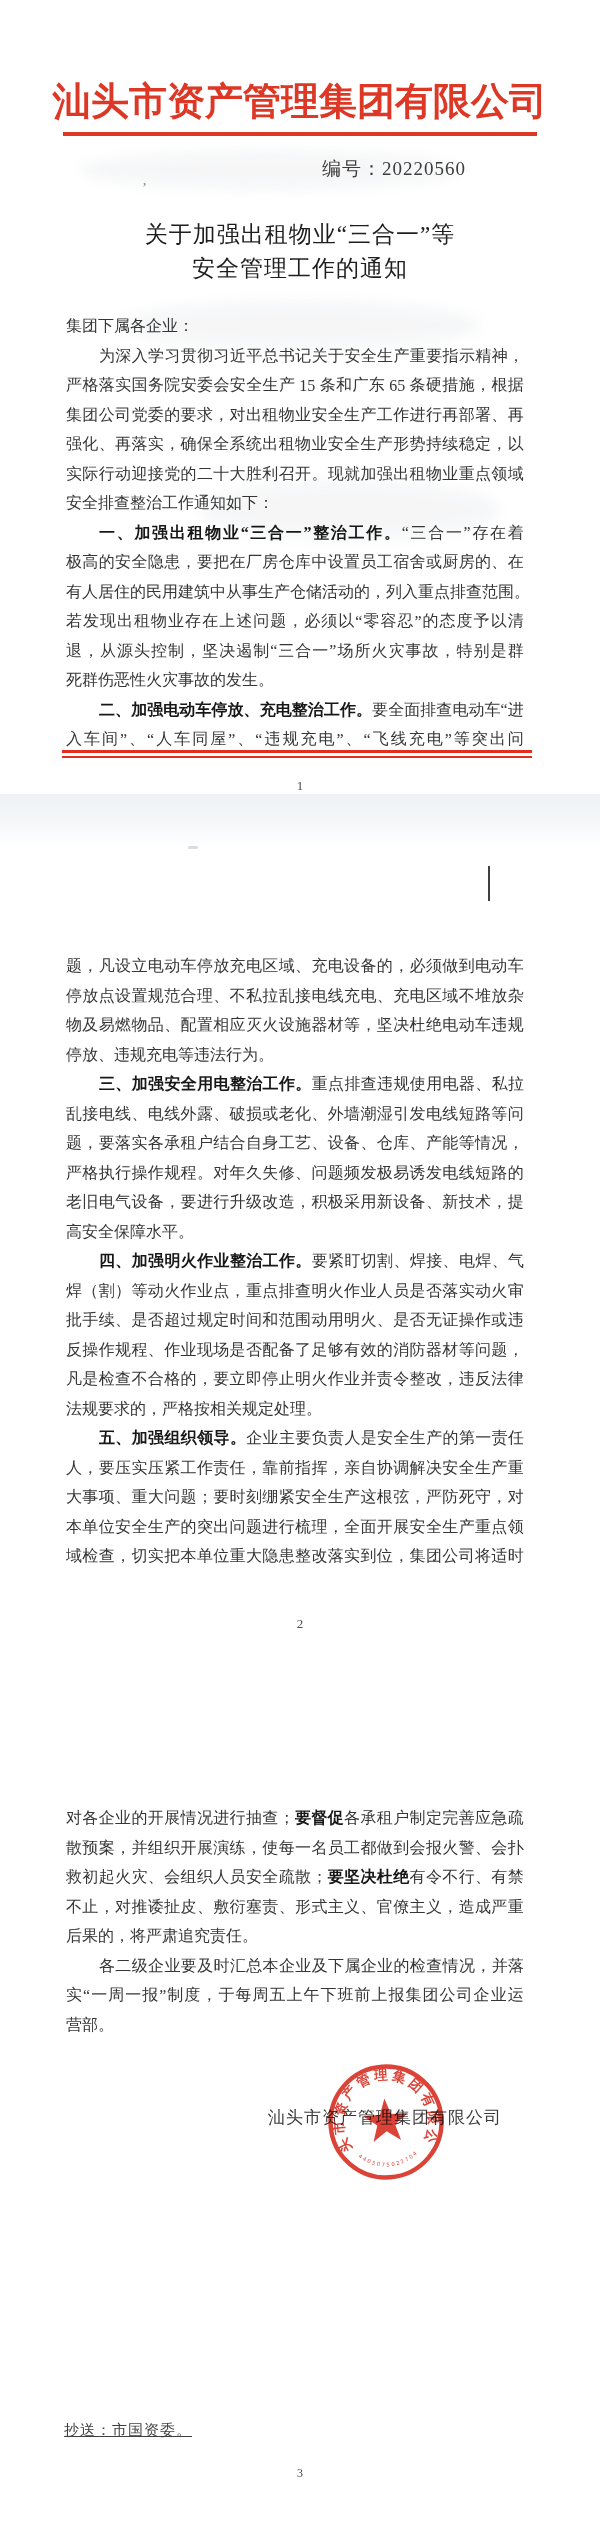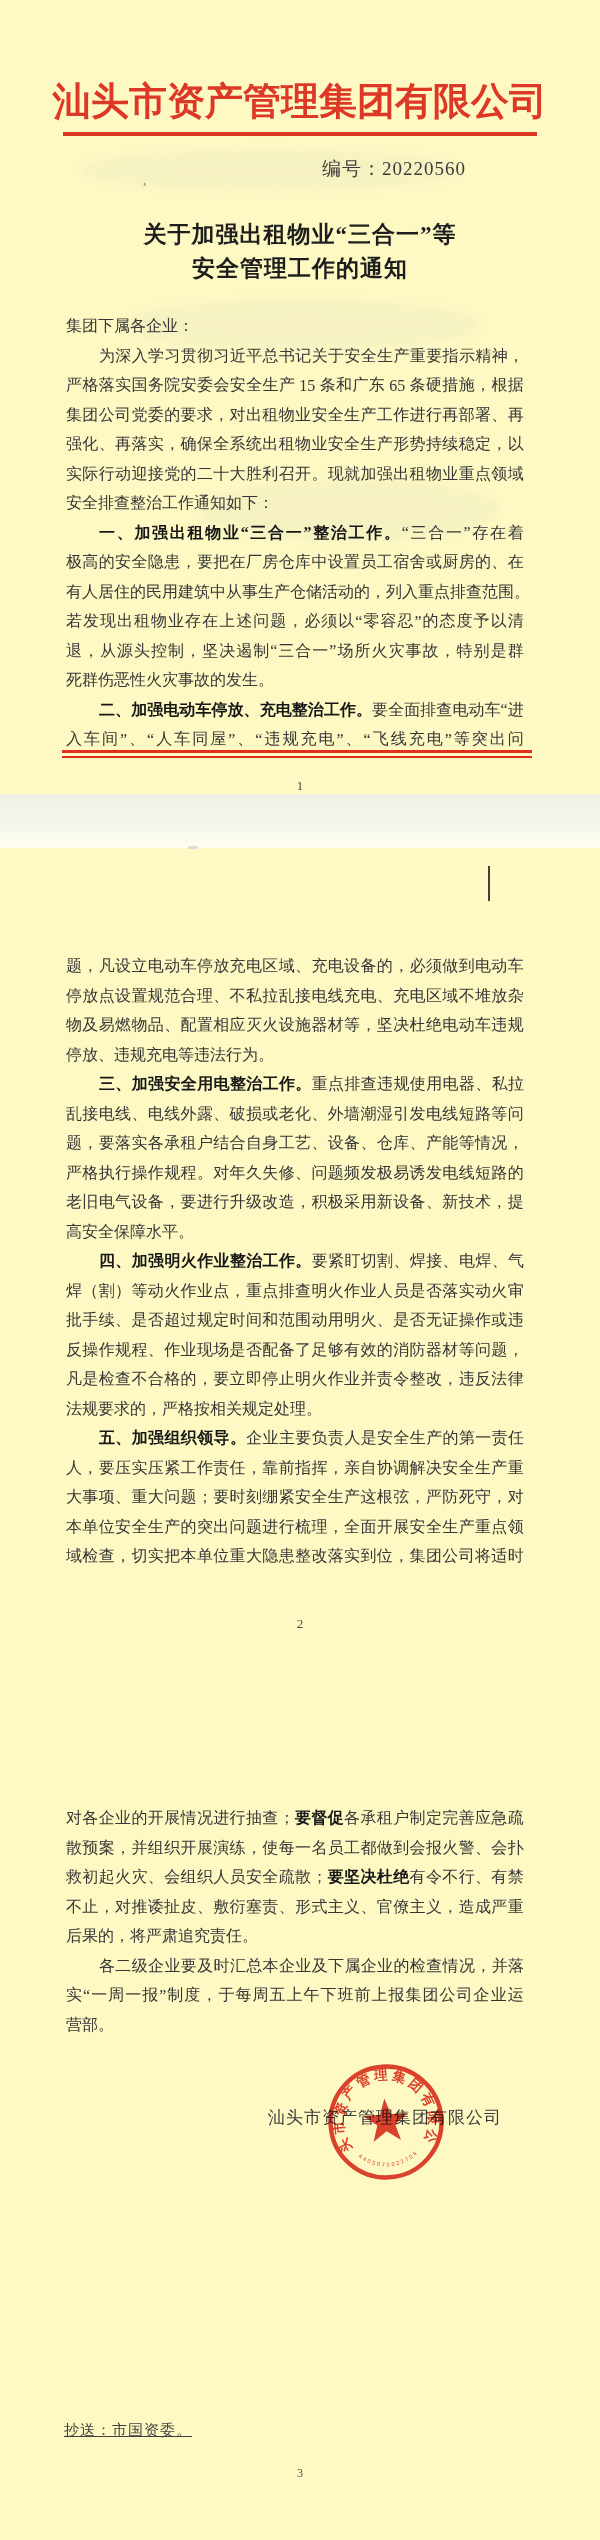--- a/index.html
+++ b/index.html
@@ -1,31 +1,31 @@
 <!DOCTYPE html>
 <html><head>
 <meta charset="utf-8">
 <style>
   html,body{margin:0;padding:0;background:#9a9a9a;}
   #doc{
     position:relative;width:600px;height:2540px;margin:0 auto;
-    background:#fef9c3;overflow:hidden;
+    background:#ffffff;overflow:hidden;
     font-family:"Liberation Serif","DejaVu Serif",serif;
     color:#383838;
   }
   .abs{position:absolute;}
   
   .company{
     top:76px;left:0;width:600px;text-align:center;
     font-size:38px;font-weight:bold;letter-spacing:0px;
   }
   .red-rule{top:132px;left:63px;width:474px;height:4px;}
   .docnum{top:156px;right:134px;font-size:19px;color:#3c3c3c;letter-spacing:1px;}
   .artifact-comma{top:180px;left:142px;font-size:15px;color:#8a8a8a;}
-  .title-line{left:0;width:600px;text-align:center;font-size:23px;font-weight:bold;color:#1e1e1e;letter-spacing:1px;}
+  .title-line{left:0;width:600px;text-align:center;font-size:23px;font-weight:normal;color:#1e1e1e;letter-spacing:1px;}
   
   .body-block{left:66px;width:458px;font-size:16px;color:#363636;}
   .line{display:flex;justify-content:space-between;align-items:center;height:29.5px;overflow:hidden;white-space:pre;}
   .line.end{justify-content:flex-start;}
   .line.ind{padding-left:33px;}
   .line span{display:inline-block;}
   .line .b{font-weight:bold;color:#171717;}
   
   .dbl-underline{top:750px;left:62px;width:470px;height:3px;border-top:3px solid;border-bottom:2px solid;box-sizing:content-box;}
   .page-num{left:0;width:600px;text-align:center;font-size:13px;color:#4a4a4a;}

